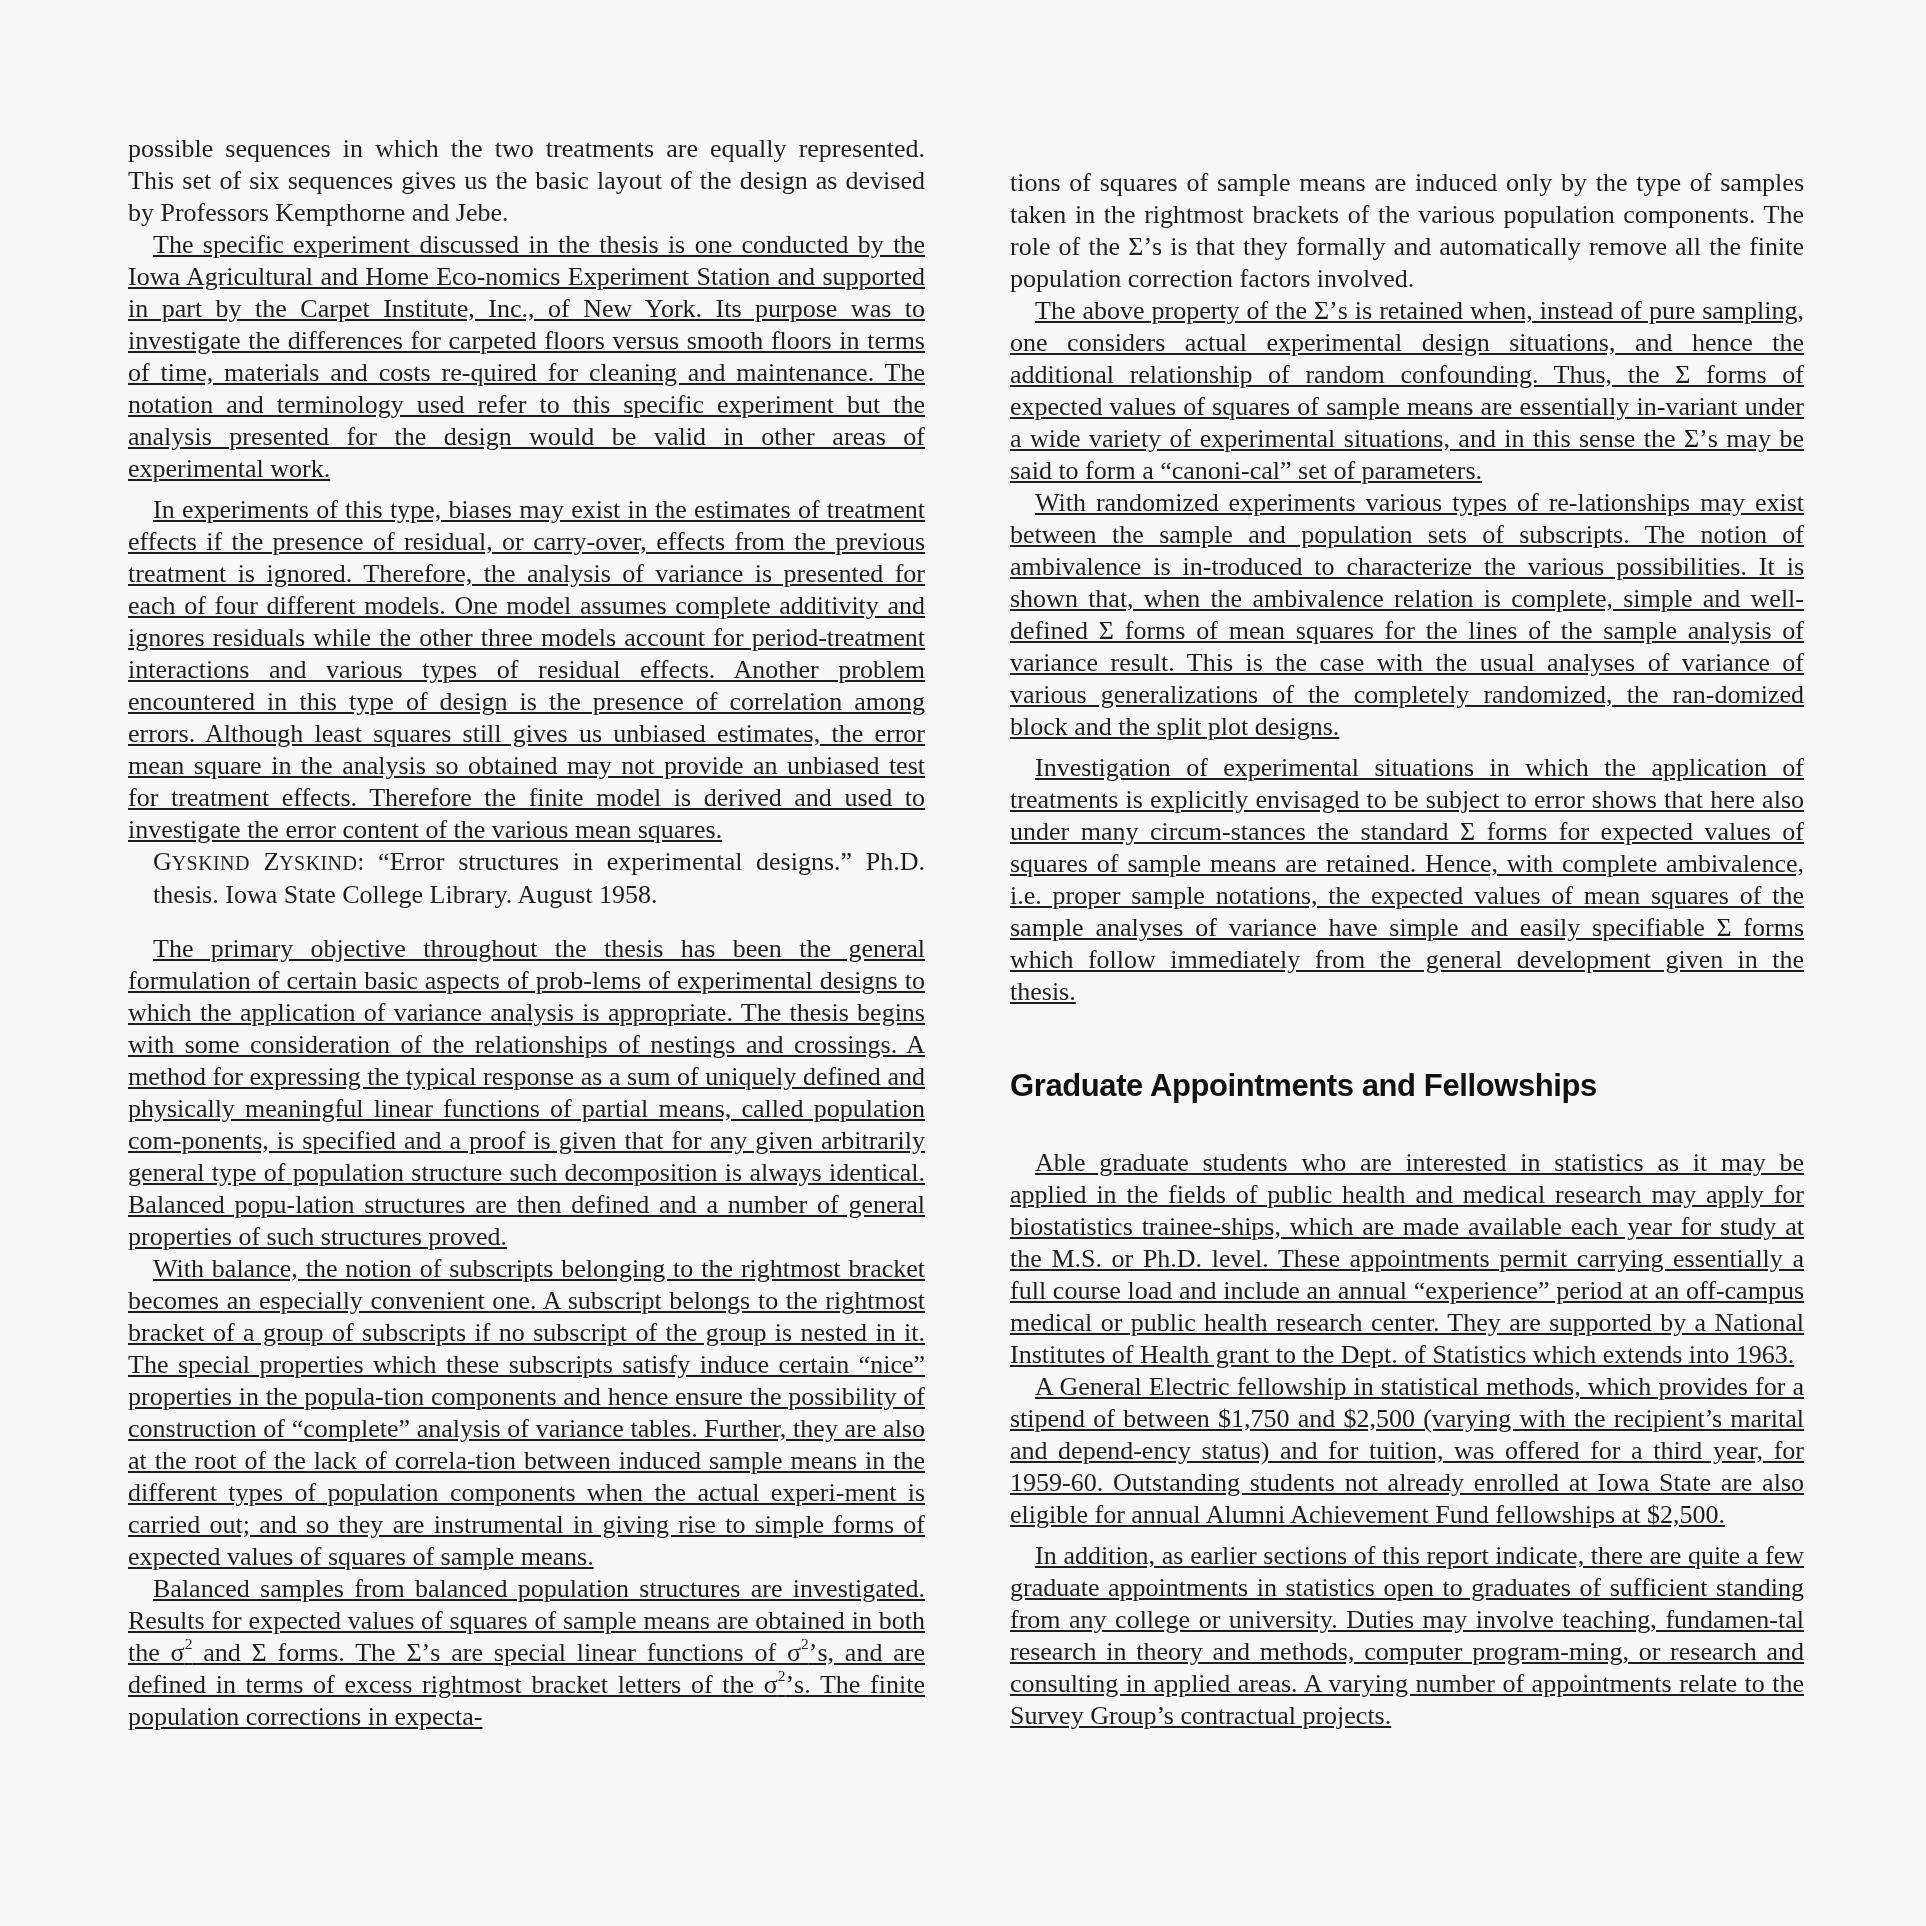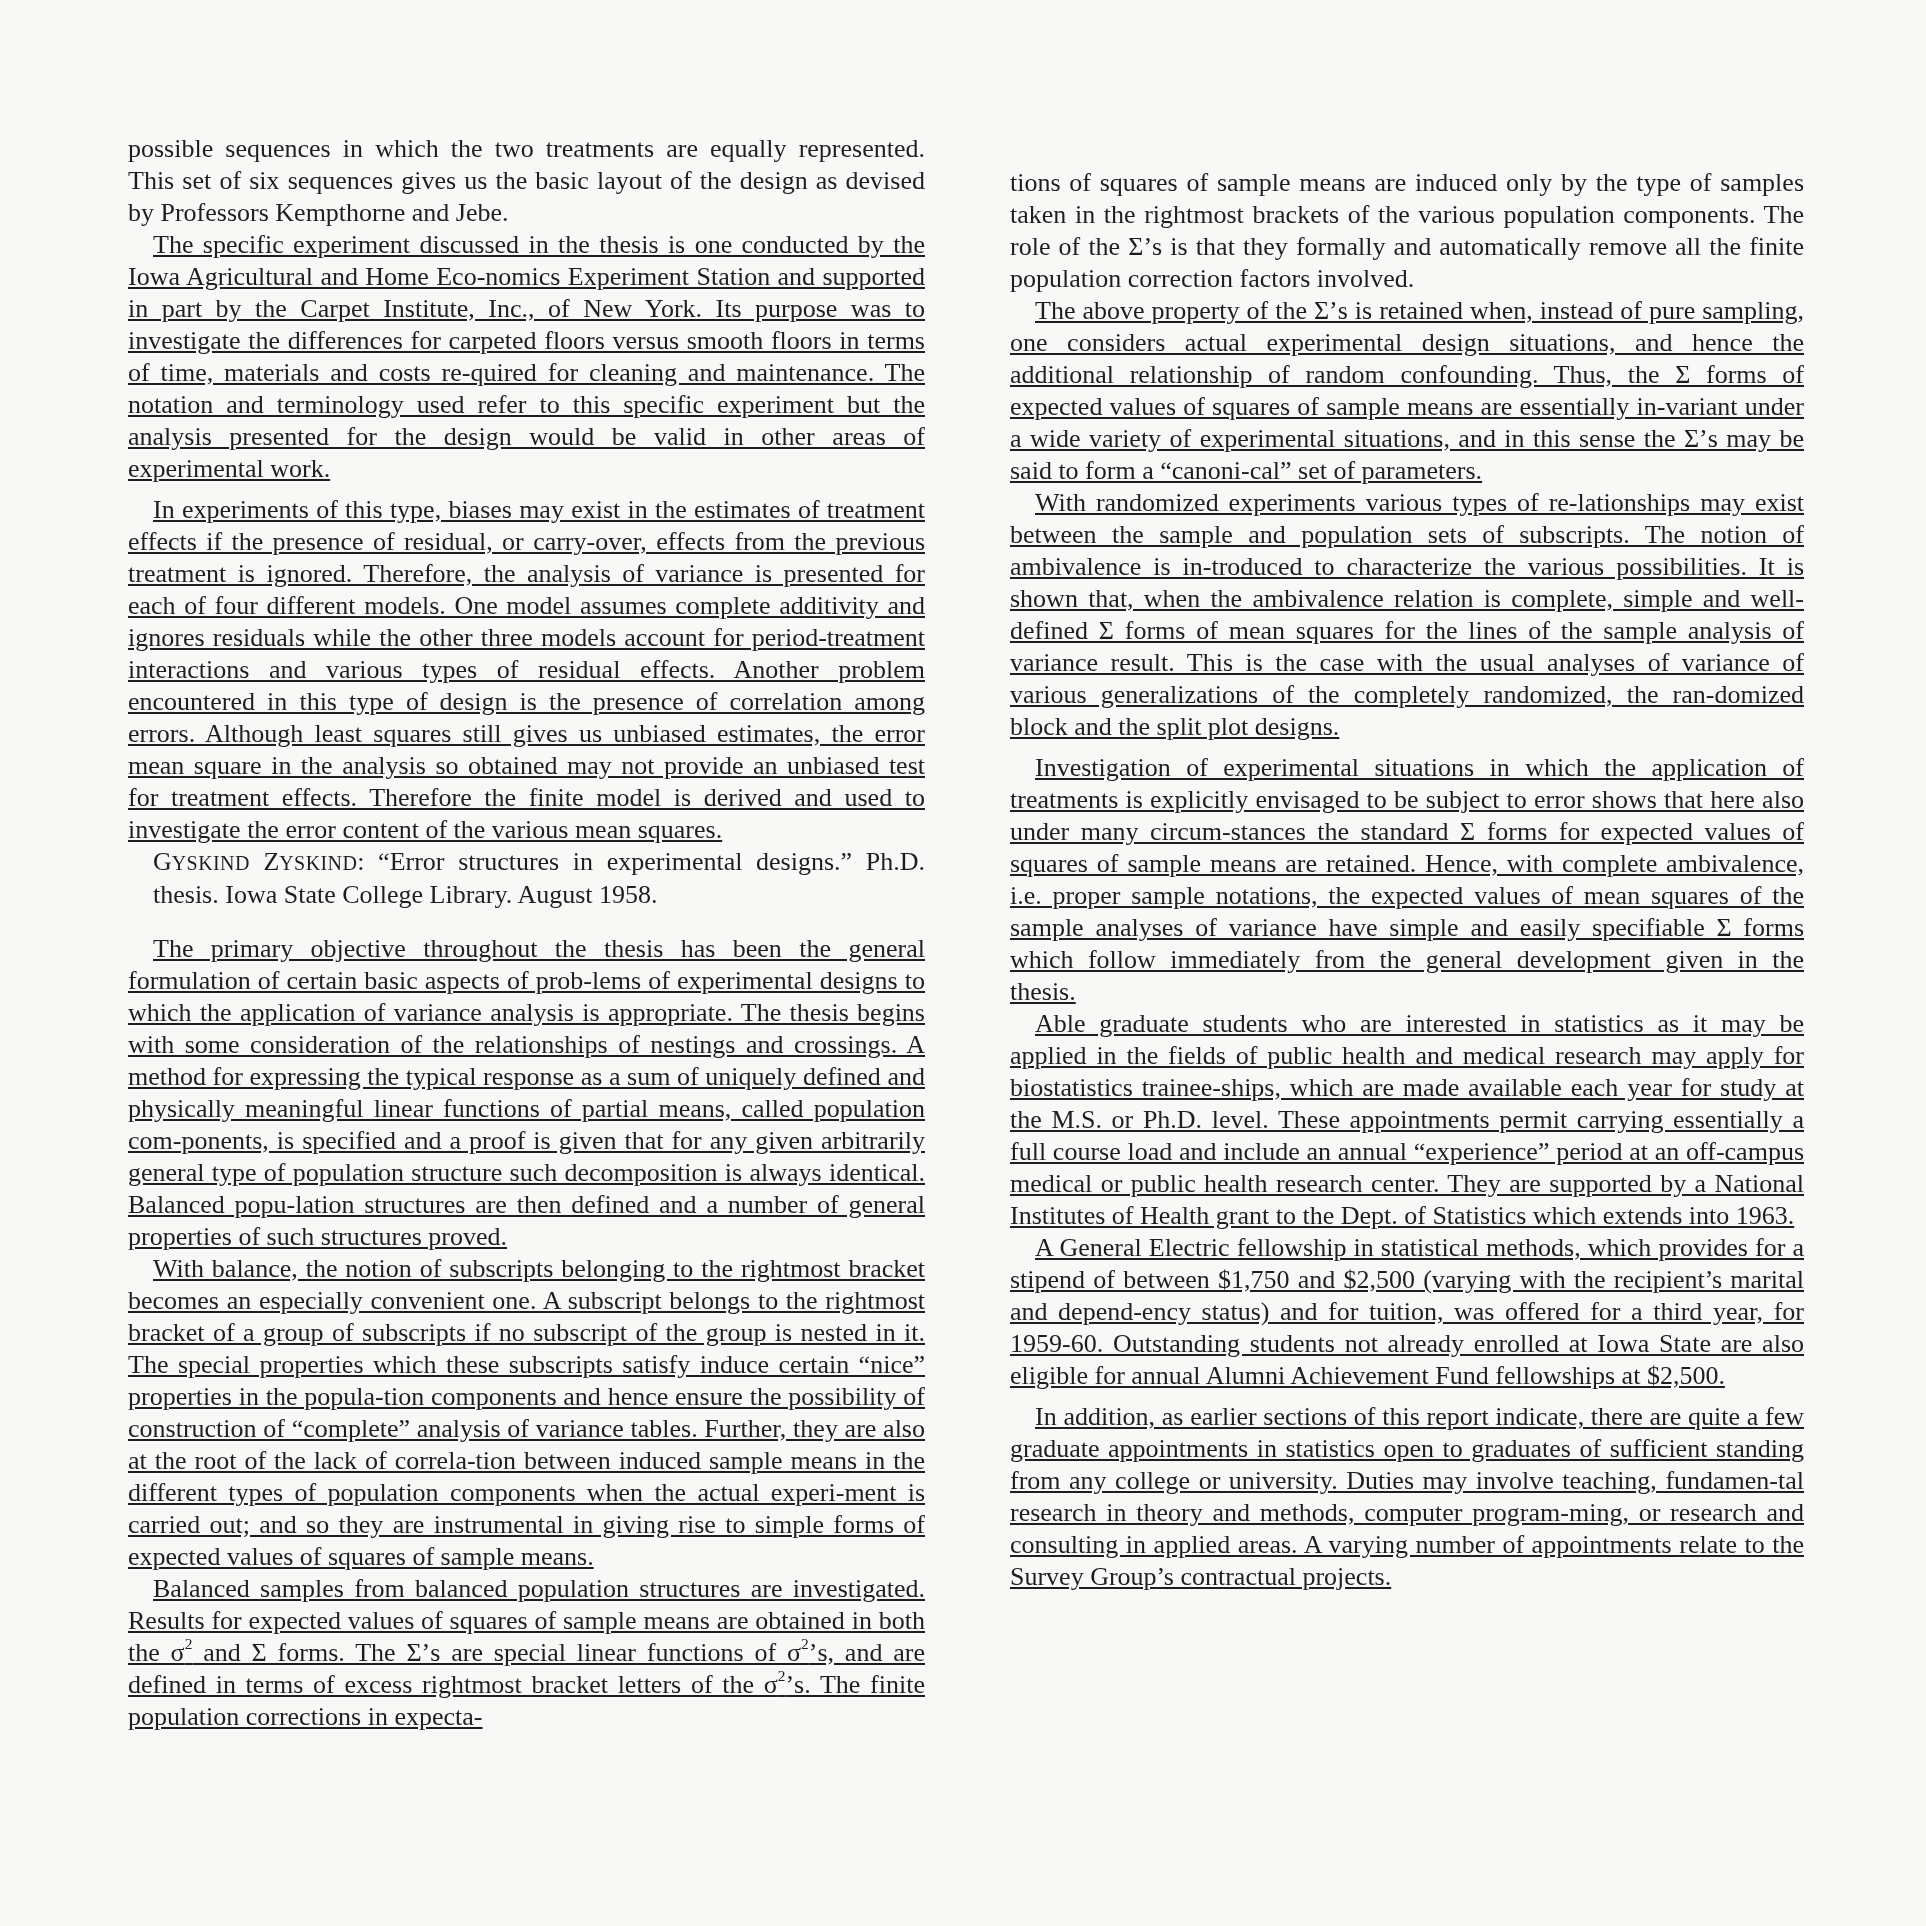--- a/index.html
+++ b/index.html
@@ -52,18 +52,19 @@
   <p class="ind">With balance, the notion of subscripts belonging to the rightmost bracket becomes an especially convenient one. A subscript belongs to the rightmost bracket of a group of subscripts if no subscript of the group is nested in it. The special properties which these subscripts satisfy induce certain “nice” properties in the popula-tion components and hence ensure the possibility of construction of “complete” analysis of variance tables. Further, they are also at the root of the lack of correla-tion between induced sample means in the different types of population components when the actual experi-ment is carried out; and so they are instrumental in giving rise to simple forms of expected values of squares of sample means.</p>
   <p class="ind"><span>Balanced samples from balanced population structures are investigated. Results for expected values of squares of sample means are obtained in both the σ</span><sup>2</sup><span> and Σ forms. The Σ’s are special linear functions of σ</span><sup>2</sup><span>’s, and are defined in terms of excess rightmost bracket letters of the σ</span><sup>2</sup><span>’s. The finite population corrections in expecta-</span></p>
 </div>
 
 <div class="col col-right">
   <p>tions of squares of sample means are induced only by the type of samples taken in the rightmost brackets of the various population components. The role of the Σ’s is that they formally and automatically remove all the finite population correction factors involved.</p>
   <p class="ind">The above property of the Σ’s is retained when, instead of pure sampling, one considers actual experimental design situations, and hence the additional relationship of random confounding. Thus, the Σ forms of expected values of squares of sample means are essentially in-variant under a wide variety of experimental situations, and in this sense the Σ’s may be said to form a “canoni-cal” set of parameters.</p>
   <p class="ind">With randomized experiments various types of re-lationships may exist between the sample and population sets of subscripts. The notion of ambivalence is in-troduced to characterize the various possibilities. It is shown that, when the ambivalence relation is complete, simple and well-defined Σ forms of mean squares for the lines of the sample analysis of variance result. This is the case with the usual analyses of variance of various generalizations of the completely randomized, the ran-domized block and the split plot designs.</p>
   <p class="ind gap">Investigation of experimental situations in which the application of treatments is explicitly envisaged to be subject to error shows that here also under many circum-stances the standard Σ forms for expected values of squares of sample means are retained. Hence, with complete ambivalence, i.e. proper sample notations, the expected values of mean squares of the sample analyses of variance have simple and easily specifiable Σ forms which follow immediately from the general development given in the thesis.</p>
 
+  <h2 class="section-heading">Graduate Appointments and Fellowships</h2>
 
   <p class="ind">Able graduate students who are interested in statistics as it may be applied in the fields of public health and medical research may apply for biostatistics trainee-ships, which are made available each year for study at the M.S. or Ph.D. level. These appointments permit carrying essentially a full course load and include an annual “experience” period at an off-campus medical or public health research center. They are supported by a National Institutes of Health grant to the Dept. of Statistics which extends into 1963.</p>
   <p class="ind">A General Electric fellowship in statistical methods, which provides for a stipend of between $1,750 and $2,500 (varying with the recipient’s marital and depend-ency status) and for tuition, was offered for a third year, for 1959-60. Outstanding students not already enrolled at Iowa State are also eligible for annual Alumni Achievement Fund fellowships at $2,500.</p>
   <p class="ind gap">In addition, as earlier sections of this report indicate, there are quite a few graduate appointments in statistics open to graduates of sufficient standing from any college or university. Duties may involve teaching, fundamen-tal research in theory and methods, computer program-ming, or research and consulting in applied areas. A varying number of appointments relate to the Survey Group’s contractual projects.</p>
 </div>
 
 
 </body></html>

